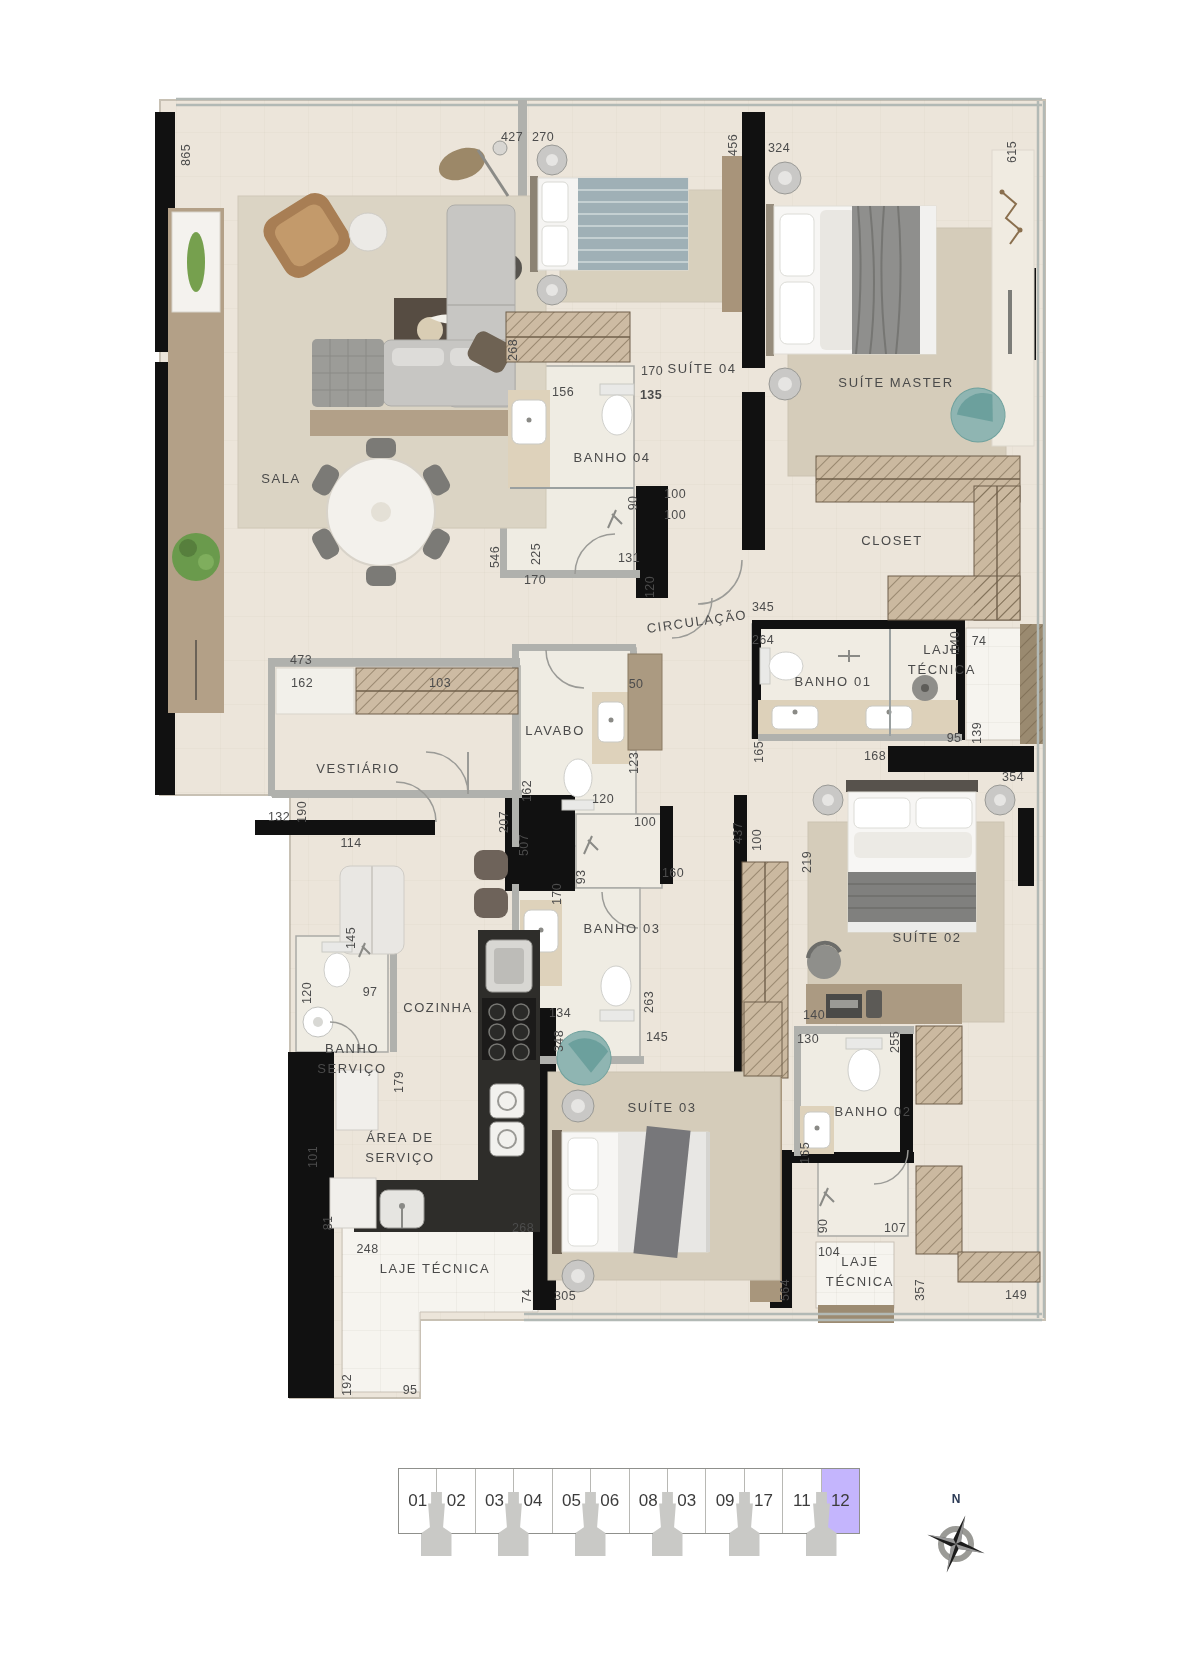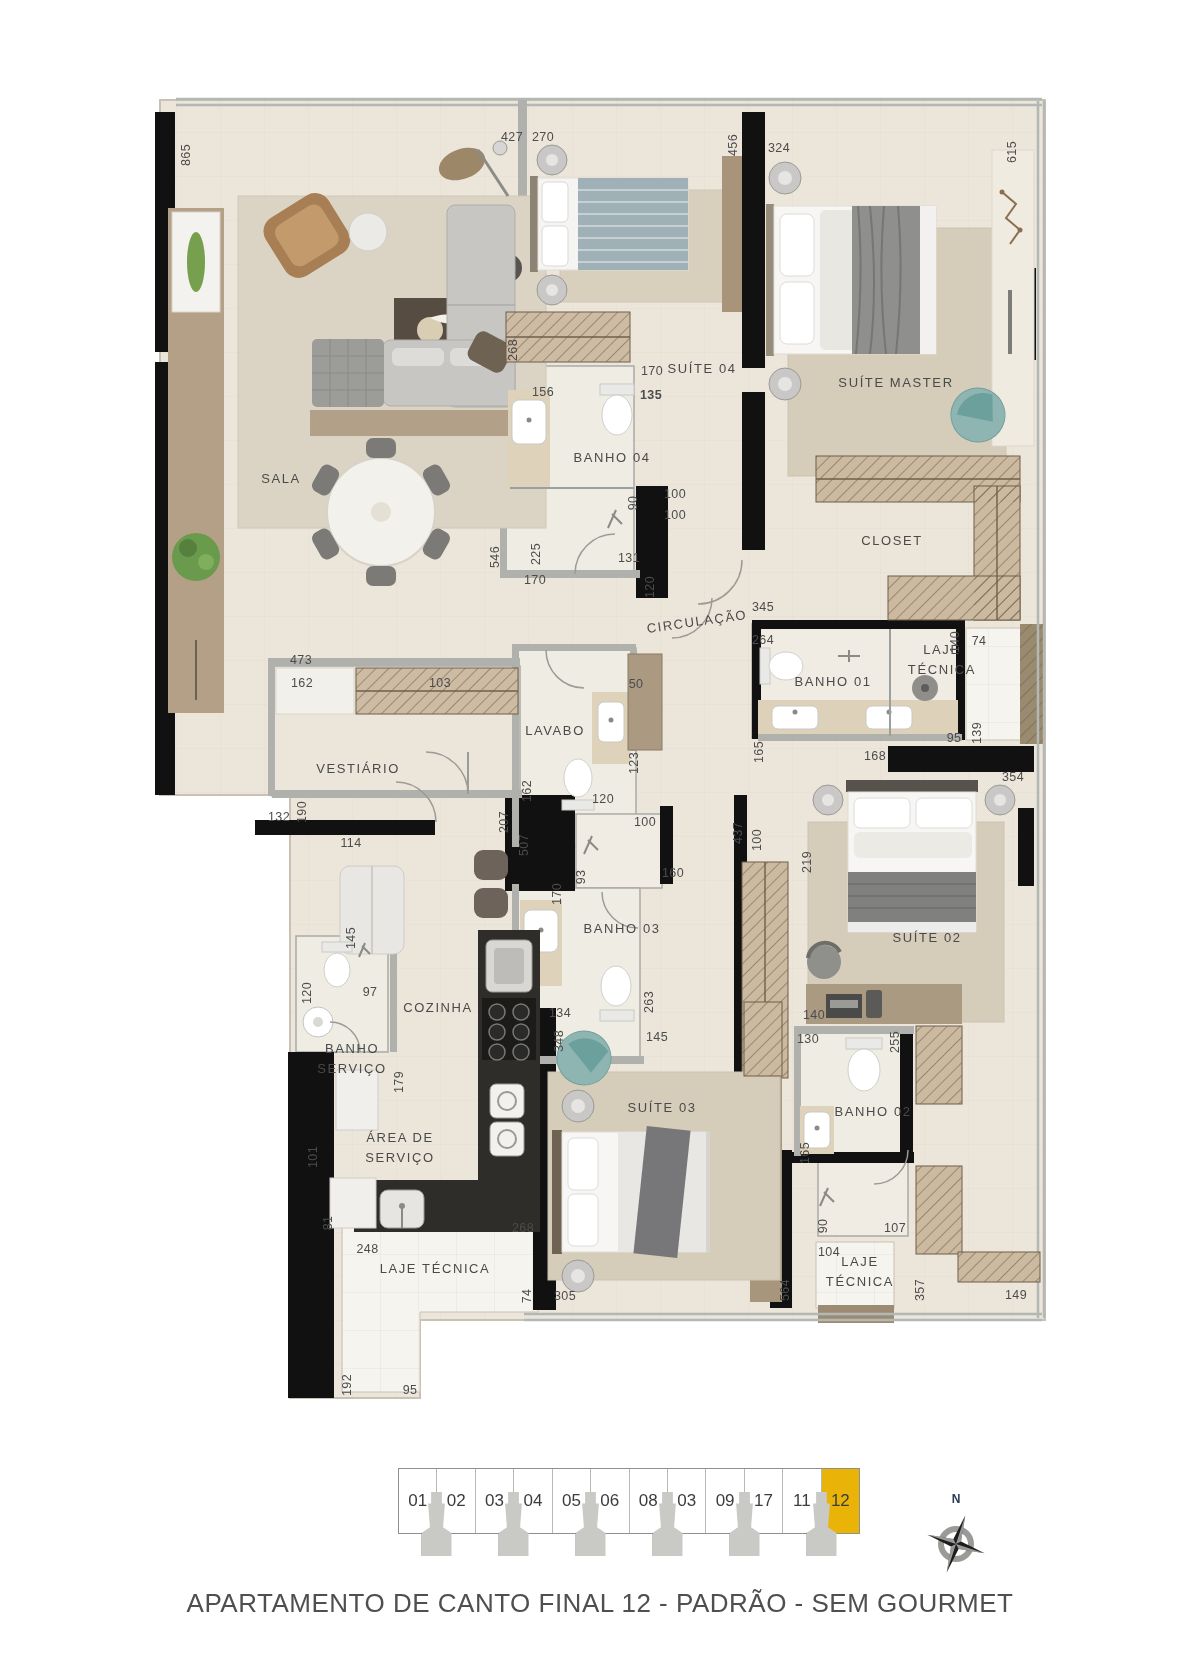--- a/index.html
+++ b/index.html
@@ -431,21 +431,21 @@
     </div>
 <div class="overlay" id="dim-labels">
       <div class="dim-label v" style="left: 186px; top: 155px;">865</div>
       <div class="dim-label" style="left: 512px; top: 137px;">427</div>
       <div class="dim-label" style="left: 543px; top: 137px;">270</div>
       <div class="dim-label v" style="left: 733px; top: 145px;">456</div>
       <div class="dim-label" style="left: 779px; top: 148px;">324</div>
       <div class="dim-label v" style="left: 1012px; top: 152px;">615</div>
       <div class="dim-label v" style="left: 513px; top: 350px;">268</div>
       <div class="dim-label" style="left: 652px; top: 371px;">170</div>
-      <div class="dim-label" style="left: 543px; top: 392px;">156</div>
+      <div class="dim-label" style="left: 563px; top: 392px;">156</div>
       <div class="dim-label" style="left: 651px; top: 395px; font-weight: bold;">135</div>
       <div class="dim-label" style="left: 675px; top: 494px;">100</div>
       <div class="dim-label" style="left: 675px; top: 515px;">100</div>
       <div class="dim-label v" style="left: 633px; top: 503px;">90</div>
       <div class="dim-label v" style="left: 495px; top: 557px;">546</div>
       <div class="dim-label v" style="left: 536px; top: 554px;">225</div>
       <div class="dim-label" style="left: 629px; top: 558px;">131</div>
       <div class="dim-label" style="left: 535px; top: 580px;">170</div>
       <div class="dim-label v" style="left: 650px; top: 587px;">120</div>
       <div class="dim-label" style="left: 763px; top: 607px;">345</div>
@@ -509,21 +509,21 @@
       <div class="unit-cell">02</div>
       <div class="unit-cell">03</div>
       <div class="unit-cell">04</div>
       <div class="unit-cell">05</div>
       <div class="unit-cell">06</div>
       <div class="unit-cell">08</div>
       <div class="unit-cell">03</div>
       <div class="unit-cell">09</div>
       <div class="unit-cell">17</div>
       <div class="unit-cell">11</div>
-      <div class="unit-cell" style="background: #eab308;">12</div>
+      <div class="unit-cell" style="background: #c4b5fd;">12</div>
     </div>
 <div class="core-layer" id="core-layer">
       <div class="core" style="left: 38.5px;"></div>
       <div class="core" style="left: 115.5px;"></div>
       <div class="core" style="left: 192.5px;"></div>
       <div class="core" style="left: 269.5px;"></div>
       <div class="core" style="left: 346.5px;"></div>
       <div class="core" style="left: 423.5px;"></div>
     </div>
 
@@ -531,15 +531,14 @@
   <span class="n">N</span>
   <svg width="72" height="90" viewBox="0 0 72 90">
     <circle cx="36" cy="52" r="15" fill="none" stroke="#9a9a96" stroke-width="6"></circle>
     <g transform="rotate(18 36 52)">
       <path d="M36 22 L40 48 L66 52 L40 56 L36 82 L32 56 L6 52 L32 48 Z" fill="#1c1c1c"></path>
       <path d="M36 22 L40 48 L36 52 Z M66 52 L40 56 L36 52 Z M36 82 L32 56 L36 52 Z M6 52 L32 48 L36 52 Z" fill="#ffffff" fill-opacity="0.55"></path>
     </g>
   </svg>
 </div>
 
-<div class="title">APARTAMENTO DE CANTO FINAL 12 - PADRÃO - SEM GOURMET</div>
 
 </div>
 
 </body></html>

